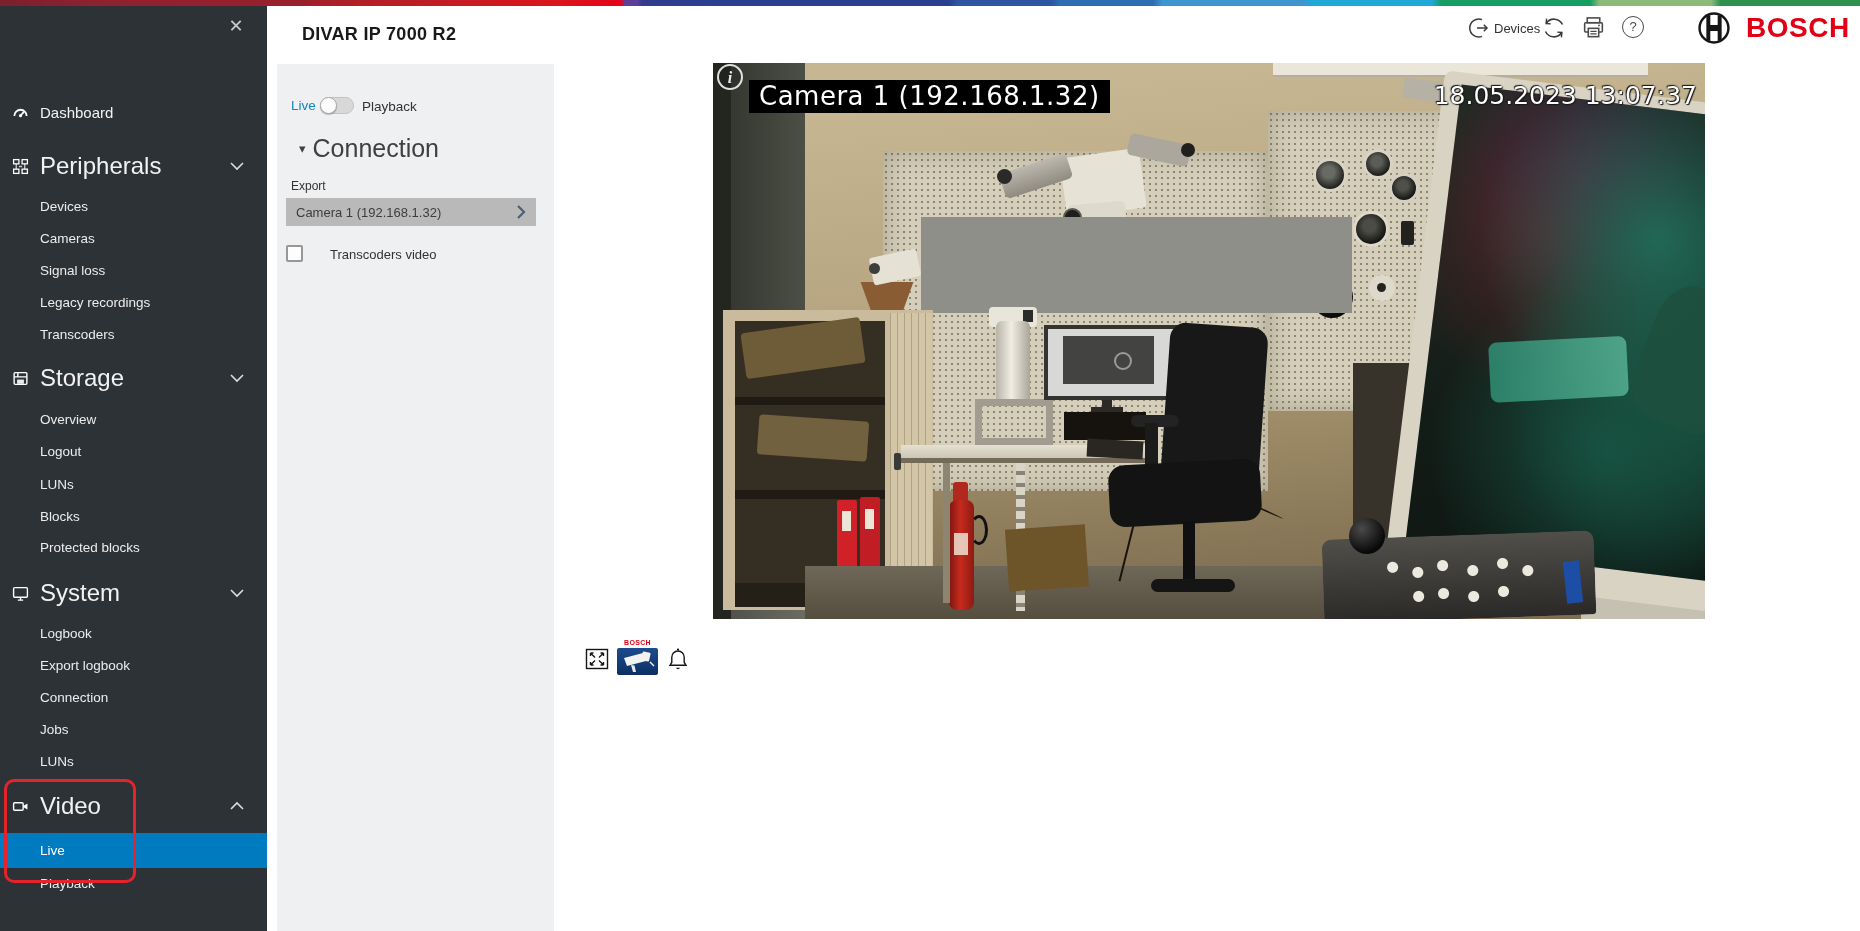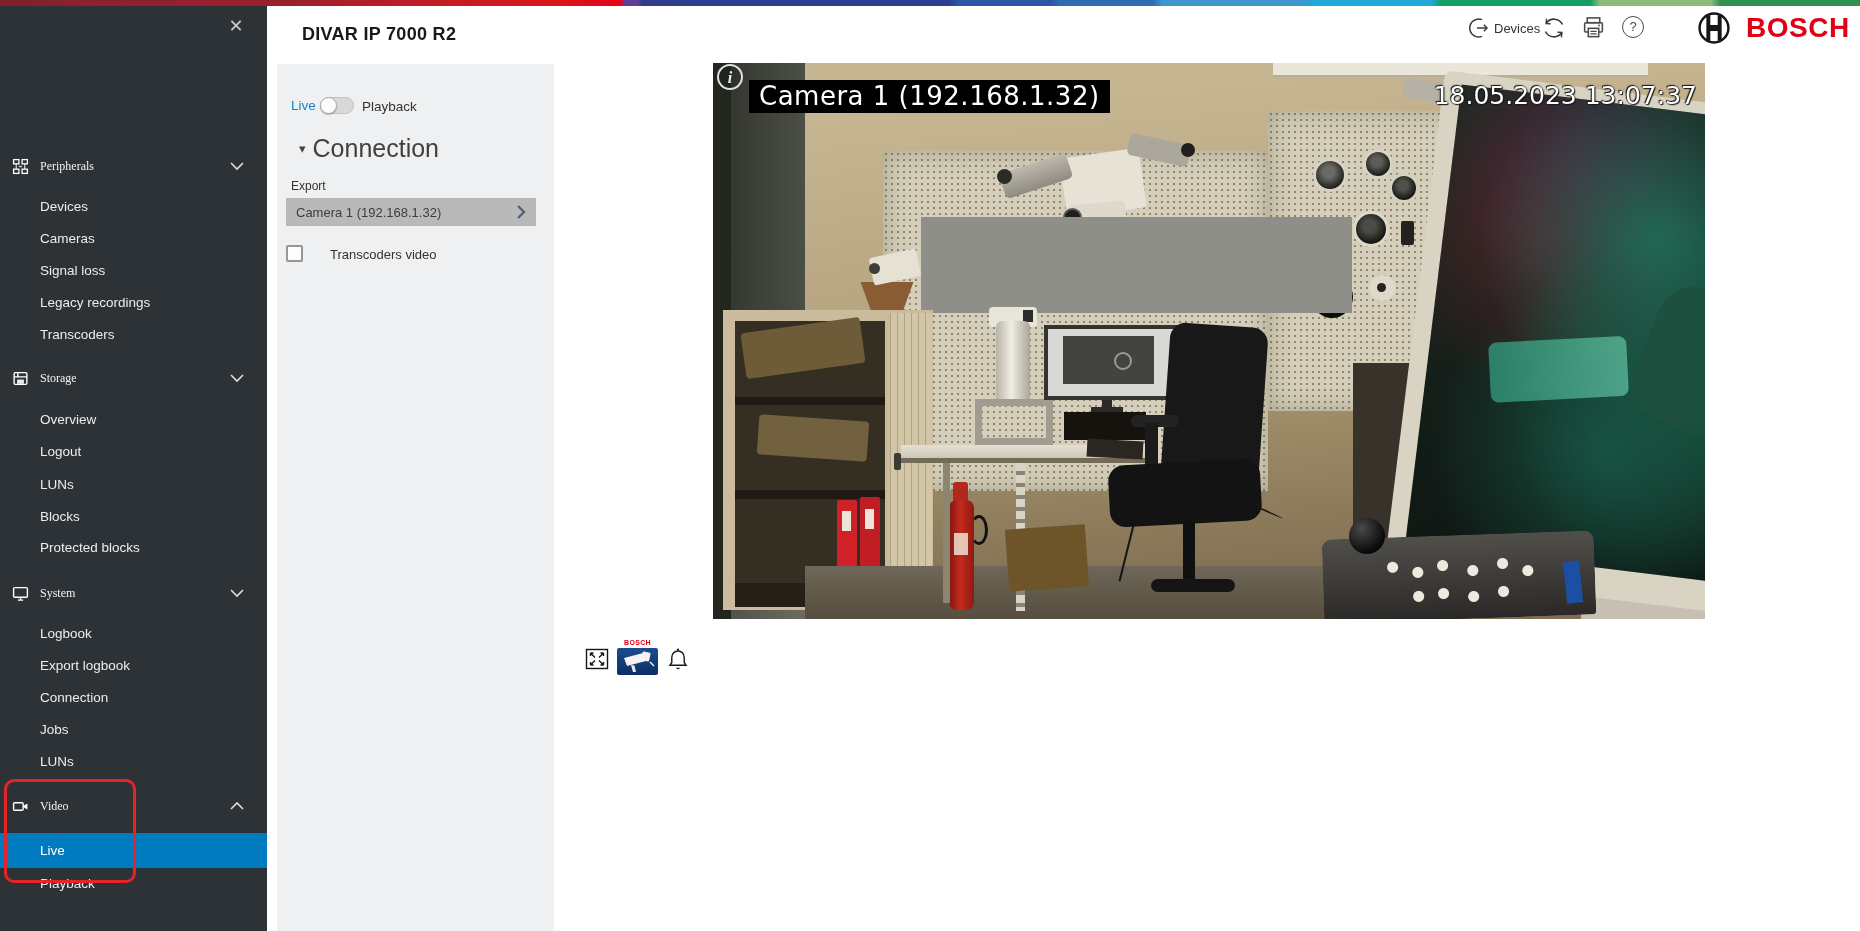--- a/index.html
+++ b/index.html
@@ -17,21 +17,21 @@
       #3f96ce 62.5%, #3f96ce 70%, #1fa8d8 70.5%, #1fa8d8 77%,
       #149e62 77.5%, #149e62 85.5%, #8cba78 86%, #8cba78 92%,
       #2e9150 92.5%, #2e9150 100%); }
 
   
   .sidebar { left:0; top:6px; width:267px; height:925px; background:#2d3236; }
   .close-x { position:absolute; left:224px; top:8px; width:24px; height:24px;
     color:#c9c9c9; font-size:18px; line-height:24px; text-align:center; cursor:default; }
   .nav-row { position:absolute; left:0; width:267px; display:flex; align-items:center; color:#f2f2f2; }
   .nav-head { height:40px; padding-left:12px; gap:11px;
-    font-family:Liberation Serif, serif; font-size:12px; }
+    font-family:Liberation Sans, sans-serif; font-size:24px; }
   .nav-head.sans { font-family:"Liberation Sans", sans-serif; font-size:15px; }
   .nav-item { height:32px; padding-left:40px; font-size:13.5px; color:#ececec; }
   .nav-item.active { background:#007bc0; color:#fff; }
   .chev { position:absolute; right:22px; top:50%; transform:translateY(-50%); }
   .icon16 { width:17px; height:17px; flex:0 0 17px; }
 
   
   .annotation-box { left:4px; top:779px; width:132px; height:104px;
     border:3px solid #e5242a; border-radius:10px; z-index:50; pointer-events:none; }
 
@@ -86,20 +86,28 @@
     background:linear-gradient(180deg,#1c4c8e,#0c2f63); position:relative; }
 </style>
 </head>
 <body>
 
 <div class="abs supergraphic"></div>
 
 <div class="abs sidebar">
   <div class="close-x">✕</div>
 
+  <div class="nav-row nav-head sans" style="top:86px">
+    <svg class="icon16" viewBox="0 0 16 16">
+      <path d="M2.2 11.2a5.8 5.8 0 0 1 11.6 0" fill="none" stroke="#fff" stroke-width="1.7"></path>
+      <path d="M8 11 L11.2 7.4" stroke="#fff" stroke-width="1.6"></path>
+      <circle cx="8" cy="11" r="1.5" fill="#fff"></circle>
+    </svg>
+    <span>Dashboard</span>
+  </div>
 
   <div class="nav-row nav-head" style="top:140px">
     <svg class="icon16" viewBox="0 0 16 16" fill="none" stroke="#fff" stroke-width="1.2">
       <rect x="1.5" y="1.5" width="5" height="4"></rect>
         <rect x="9.5" y="1.5" width="5" height="4"></rect>
       <rect x="1.5" y="10.5" width="5" height="4"></rect>
         <rect x="9.5" y="10.5" width="5" height="4"></rect>
       <path d="M4 5.5v5M12 5.5v5M6.5 8h3" opacity=".75"></path>
     </svg>
     <span>Peripherals</span>

